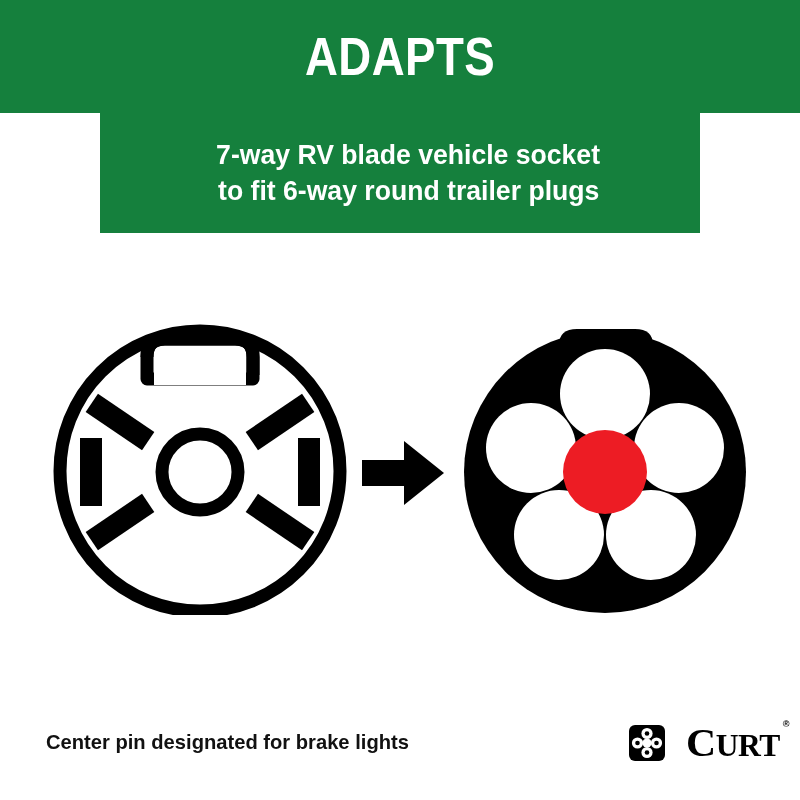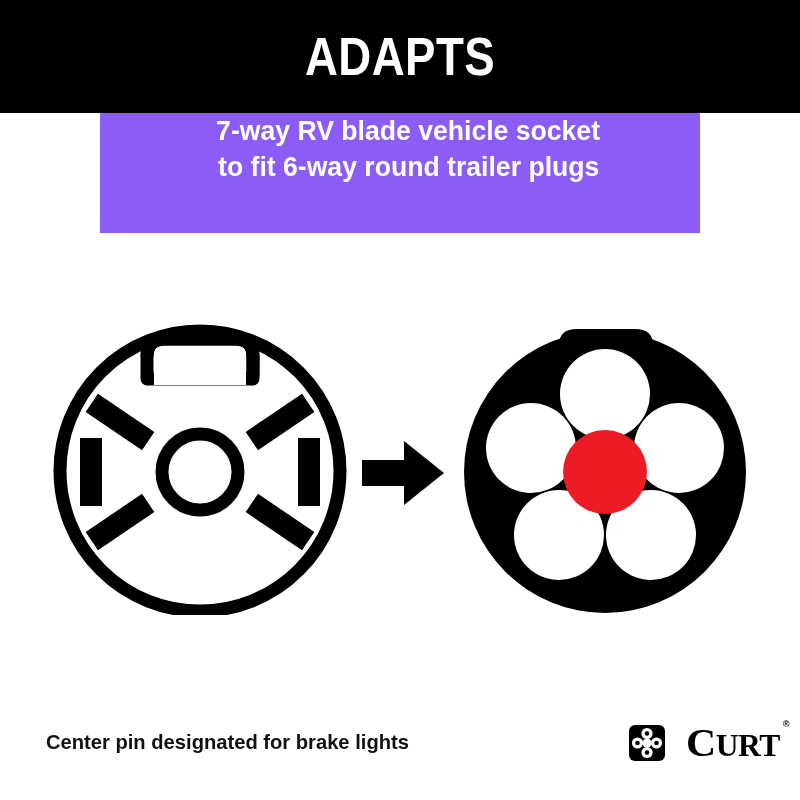--- a/index.html
+++ b/index.html
@@ -14,21 +14,21 @@
     position:relative;
     width:800px; height:800px;
     background:#ffffff;
   }
 
   
   .header-band {
     position:absolute;
     left:0; top:0;
     width:800px; height:113px;
-    background:#000000;
+    background:#15803d;
   }
   .header-title {
     position:absolute;
     left:0; top:0;
     width:800px; height:113px;
     display:flex;
     align-items:center;
     justify-content:center;
     color:#ffffff;
     font-family:"Liberation Sans", sans-serif;
@@ -38,24 +38,25 @@
     transform:scaleX(0.86);
     transform-origin:center center;
     line-height:1;
   }
 
   
   .subtitle-band {
     position:absolute;
     left:100px; top:113px;
     width:600px; height:120px;
-    background:#8b5cf6;
+    background:#15803d;
     display:flex;
     flex-direction:column;
     align-items:center;
+    justify-content:center;
     padding-left:17px;
   }
   .subtitle-line {
     color:#ffffff;
     font-family:"Liberation Sans", sans-serif;
     font-weight:bold;
     font-size:28px;
     line-height:36px;
     white-space:nowrap;
     transform:scaleX(0.95);

